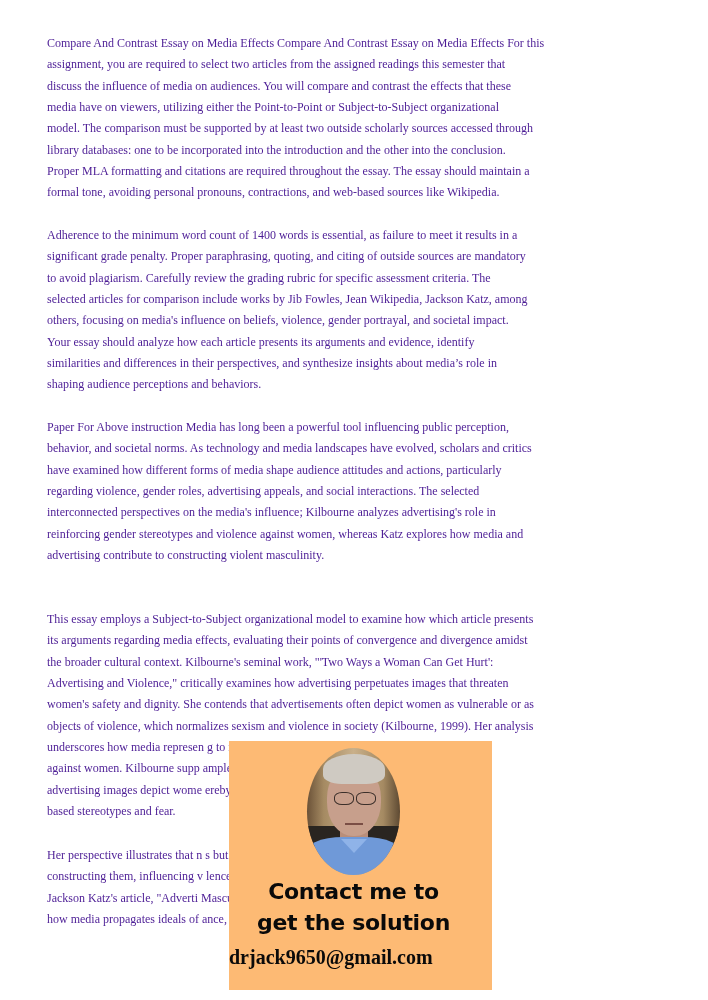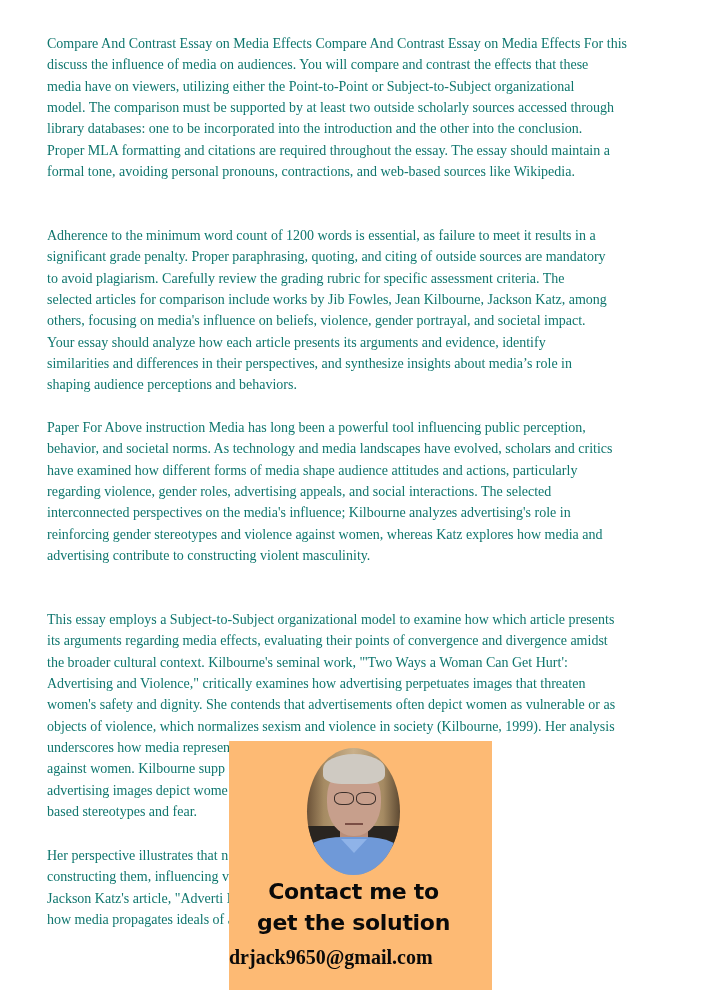--- a/index.html
+++ b/index.html
@@ -2,21 +2,21 @@
 <html><head>
 <meta charset="utf-8">
 <style>
   html, body { margin: 0; padding: 0; background: #ffffff; }
   body { width: 708px; height: 1000px; position: relative; overflow: hidden; }
   .page { position: absolute; left: 0; top: 0; width: 708px; height: 1000px; background: #fff; }
   .para { position: absolute; left: 47px; width: 620px; }
   .line {
     display: block; height: 21.35px; line-height: 21.35px;
     font-family: "Liberation Serif", "DejaVu Serif", serif;
-    font-size: 14px; color: #0f766e; white-space: nowrap;
+    font-size: 12px; color: #4c1d95; white-space: nowrap;
   }
   .promo {
     position: absolute; left: 229px; top: 741px; width: 263px; height: 249px;
     background: #fdba74; overflow: hidden;
   }
   .photo {
     position: absolute; left: 78px; top: 7px; width: 93px; height: 127px;
     border-radius: 50%; overflow: hidden;
     background: linear-gradient(90deg, #6b5238 0%, #a58a62 18%, #c9b08a 50%, #a58a62 82%, #5e4a33 100%);
   }
@@ -41,33 +41,34 @@
     font-size: 20px; color: #0a0a0a;
   }
 </style>
 </head>
 <body>
 
 <div class="page">
 
   <div class="para" style="top:33px;">
     <span class="line">Compare And Contrast Essay on Media Effects Compare And Contrast Essay on Media Effects For this</span>
+    <span class="line">assignment, you are required to select two articles from the assigned readings this semester that</span>
     <span class="line">discuss the influence of media on audiences. You will compare and contrast the effects that these</span>
     <span class="line">media have on viewers, utilizing either the Point-to-Point or Subject-to-Subject organizational</span>
     <span class="line">model. The comparison must be supported by at least two outside scholarly sources accessed through</span>
     <span class="line">library databases: one to be incorporated into the introduction and the other into the conclusion.</span>
     <span class="line">Proper MLA formatting and citations are required throughout the essay. The essay should maintain a</span>
     <span class="line">formal tone, avoiding personal pronouns, contractions, and web-based sources like Wikipedia.</span>
   </div>
 
   <div class="para" style="top:225px;">
-    <span class="line">Adherence to the minimum word count of 1200 words is essential, as failure to meet it results in a</span>
+    <span class="line">Adherence to the minimum word count of 1400 words is essential, as failure to meet it results in a</span>
     <span class="line">significant grade penalty. Proper paraphrasing, quoting, and citing of outside sources are mandatory</span>
     <span class="line">to avoid plagiarism. Carefully review the grading rubric for specific assessment criteria. The</span>
-    <span class="line">selected articles for comparison include works by Jib Fowles, Jean Kilbourne, Jackson Katz, among</span>
+    <span class="line">selected articles for comparison include works by Jib Fowles, Jean Wikipedia, Jackson Katz, among</span>
     <span class="line">others, focusing on media's influence on beliefs, violence, gender portrayal, and societal impact.</span>
     <span class="line">Your essay should analyze how each article presents its arguments and evidence, identify</span>
     <span class="line">similarities and differences in their perspectives, and synthesize insights about media’s role in</span>
     <span class="line">shaping audience perceptions and behaviors.</span>
   </div>
 
   <div class="para" style="top:417px;">
     <span class="line">Paper For Above instruction Media has long been a powerful tool influencing public perception,</span>
     <span class="line">behavior, and societal norms. As technology and media landscapes have evolved, scholars and critics</span>
     <span class="line">have examined how different forms of media shape audience attitudes and actions, particularly</span>

